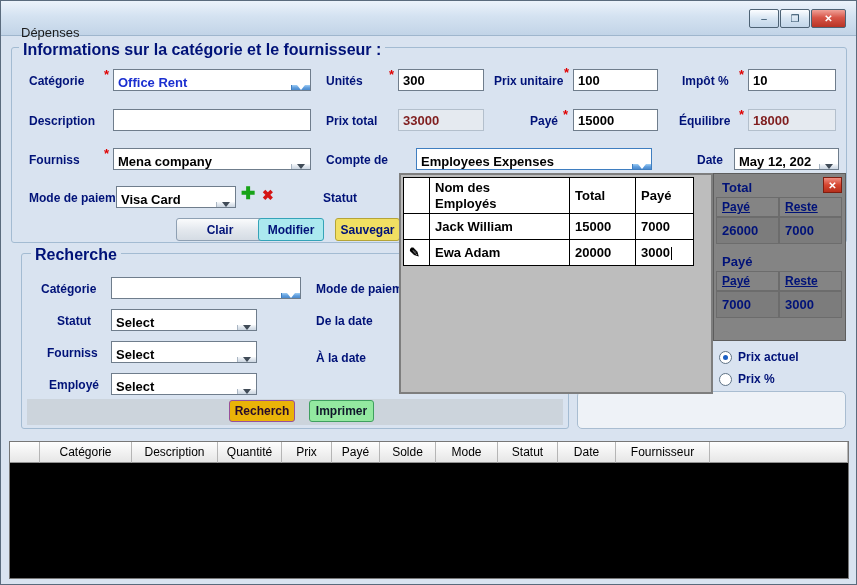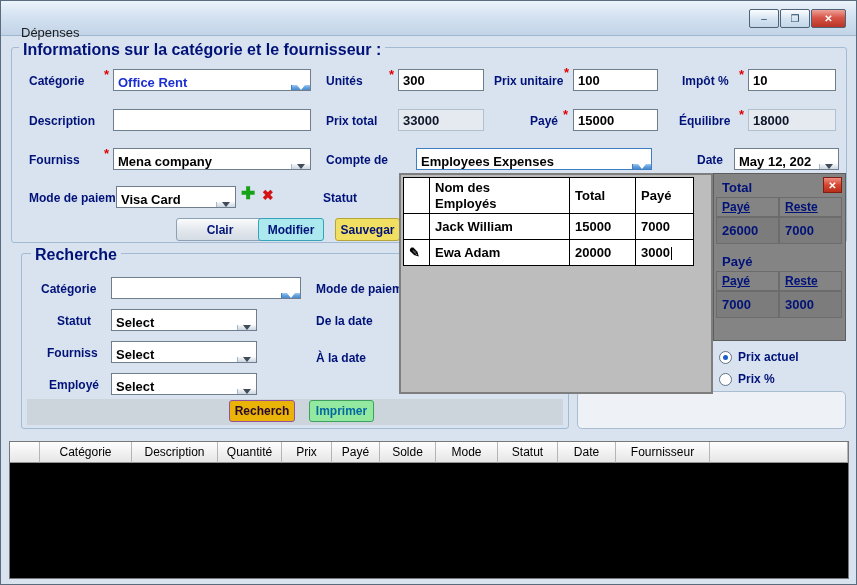--- a/index.html
+++ b/index.html
@@ -11,37 +11,37 @@
   .wbtn{position:absolute;top:8px;height:19px;border:1px solid #4d6274;border-radius:2px;
     display:flex;align-items:center;justify-content:center;font-size:10px;line-height:1;cursor:default}
   .wbtn.min,.wbtn.max{background:linear-gradient(#fbfdff,#d7e5f2 50%,#c3d6e9);color:#23455f}
   .wbtn.close{background:linear-gradient(#f0a198,#d75548 45%,#b83425);color:#fff;font-weight:bold}
   .groupbox{position:absolute;border:1px solid #a3bbd2;border-radius:3px}
   .legend{position:absolute;background:#d9e3f0;padding:0 4px;font-size:16px;font-weight:bold;color:#001278;white-space:nowrap}
   .lbl{position:absolute;font-size:12px;font-weight:bold;color:#001278;white-space:nowrap}
   .req{position:absolute;font-size:13px;font-weight:bold;color:#e00000}
   .tb{position:absolute;height:22px;border:1px solid #6f7d8c;background:#fff;
     font-family:"Liberation Sans",sans-serif;font-size:13px;font-weight:bold;color:#000;padding:0 4px}
-  .tb.dis{background:#e5eaf0;border-color:#b3bfcc;color:#0f172a}
+  .tb.dis{background:#e5eaf0;border-color:#b3bfcc;color:#7f1d1d}
   .combo{position:absolute;height:22px;background:#fff;border:1px solid #6f7d8c;display:flex;align-items:flex-end}
   .combo .ctext{flex:1;display:flex;align-items:center;padding:0 4px;font-size:13px;font-weight:bold;color:#000;
     overflow:hidden;white-space:nowrap}
   .combo .ddbtn{width:19px;display:flex;align-items:center;justify-content:center;
     background:linear-gradient(#f7f9fb,#dde4ec 55%,#cdd7e2);border-left:1px solid #aab6c3}
   .combo .arr{width:0;height:0;border-left:4px solid transparent;border-right:4px solid transparent;border-top:5px solid #404b57}
   .combo.bluebtn .ddbtn{background:linear-gradient(#9ecdf4,#5f9ddd 55%,#4c8bce);border-left:1px solid #3f7ec0}
   .combo.bluebtn .arr{border-top-color:#fff}
   .combo.blueborder{border-color:#3f7ec0}
   .bluetext{color:#1b2fd0 !important}
   .btn{position:absolute;display:flex;align-items:center;justify-content:center;border:1px solid #8ea0b3;border-radius:3px;
     font-size:12px;font-weight:bold;color:#001278;background:linear-gradient(#fafbfc,#e2e7ed 55%,#d5dce4);cursor:default}
   .btn.modifier{background:#abe9ef;border-color:#35a3b8}
   .btn.sauveg{background:#f1df62;border-color:#b5a437}
   .btn.recherch{background:#eab308;border-color:#97519b;color:#270a2b}
-  .btn.imprimer{background:#93e9a0;border-color:#3f9f5f;color:#0369a1}
+  .btn.imprimer{background:#93e9a0;border-color:#3f9f5f;color:#0f172a}
   .icn{position:absolute;font-weight:bold;line-height:1}
   .icn.add{color:#17a317;font-size:17px}
   .icn.del{color:#d41414;font-size:14px}
   .popup{position:absolute;left:398px;top:172px;width:314px;height:221px;background:#bdbdbd;border:2px solid #7e7e7e;z-index:10}
   .egrid{border-collapse:collapse;position:absolute;left:2px;top:2px;table-layout:fixed}
   .egrid th,.egrid td{border:1px solid #000;background:#fff;font-size:13px;font-weight:bold;color:#000;
     padding:2px 5px;text-align:left;vertical-align:middle}
   .egrid th{height:34px}
   .egrid td{height:26px}
   .selcol{width:26px;padding:2px;text-align:center}

